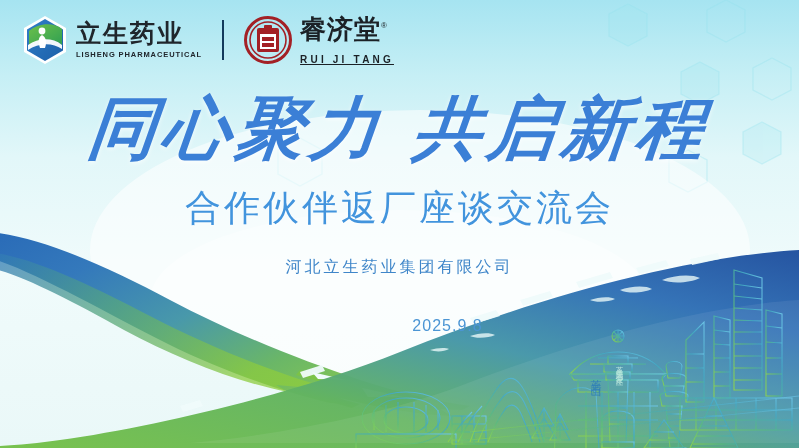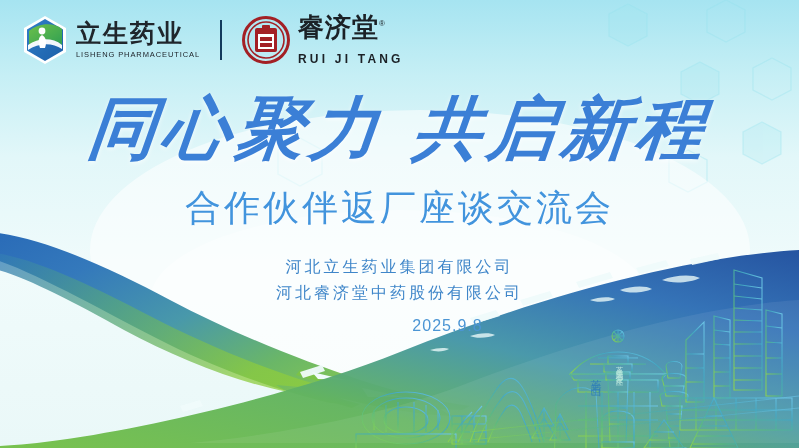--- a/index.html
+++ b/index.html
@@ -19,31 +19,31 @@
     position:absolute;left:22px;top:16px;display:flex;align-items:center;gap:11px;height:48px;
   }
   .hexmark{
     width:46px;height:50px;position:relative;flex:none;
   }
   .brand-cn{
     font-family:"Liberation Sans","DejaVu Sans",sans-serif;
     font-size:25px;font-weight:700;color:#20262c;letter-spacing:2px;line-height:1;
   }
   .brand-en{
-    font-size:7.5px;font-weight:400;color:#20262c;letter-spacing:.9px;
+    font-size:7.5px;font-weight:700;color:#20262c;letter-spacing:.9px;
     margin-top:4px;white-space:nowrap;
   }
   .divider{width:2px;height:40px;background:#123a5c;margin:0 9px;flex:none;}
   .seal{width:48px;height:48px;flex:none;}
   .brand2-cn{
     font-size:26px;font-weight:700;color:#1b2126;letter-spacing:1px;line-height:1;position:relative;
   }
   .reg{font-size:8px;vertical-align:super;font-weight:400;}
   .brand2-en{
-    font-size:12px;font-weight:700;color:#1b2126;letter-spacing:3.2px;margin-top:12px;white-space:nowrap;
+    font-size:10px;font-weight:700;color:#1b2126;letter-spacing:3.2px;margin-top:12px;white-space:nowrap;text-decoration:underline;
   }
   .title-main{
     position:absolute;left:0;top:94px;width:799px;text-align:center;
     font-family:"DejaVu Serif","Liberation Serif",serif;
     font-size:68px;font-weight:700;font-style:italic;
     color:#3b7fd6;letter-spacing:6px;line-height:1;
     text-shadow:0 2px 5px rgba(255,255,255,.65);
     transform:skewX(-6deg);
   }
   .title-sub{
@@ -332,21 +332,20 @@
         </div>
       </div>
     </div>
 
     <div class="title-main">同心聚力  共启新程</div>
 
     <div class="title-sub">合作伙伴返厂座谈交流会</div>
 
     <div class="orgs">
       <div>河北立生药业集团有限公司</div>
-      <div>河北睿济堂中药股份有限公司</div>
     </div>
 
     <div class="date">2025.9.8</div>
 
     <div style="position:absolute;left:585px;top:370px;width:18px;font-size:11px;color:#2f7fb8;
                 writing-mode:vertical-rl;letter-spacing:3px;opacity:.95;">苍岩山</div>
 
     <div style="position:absolute;left:612px;top:360px;width:12px;font-size:7.5px;color:#c9f0e2;
                 writing-mode:vertical-rl;letter-spacing:2px;opacity:.85;">革命圣地石家庄</div>
   </div>

